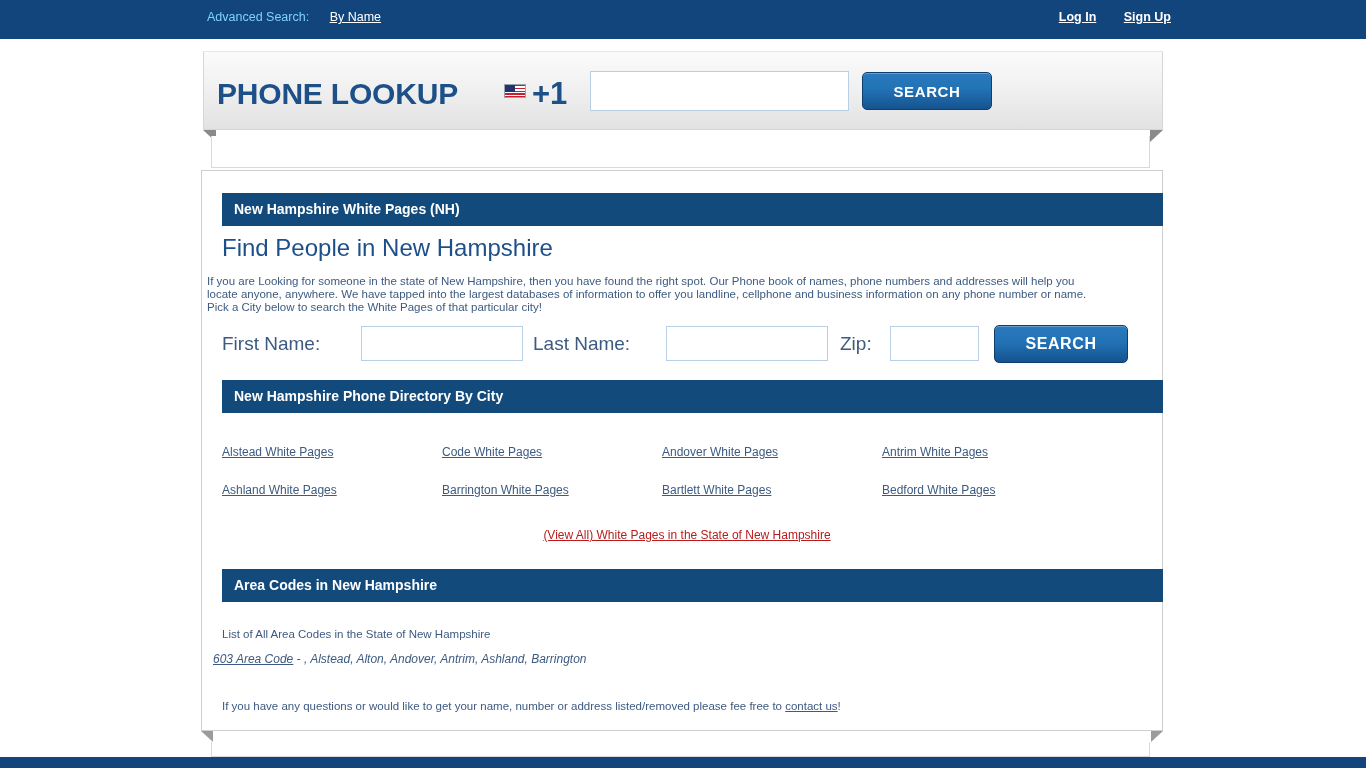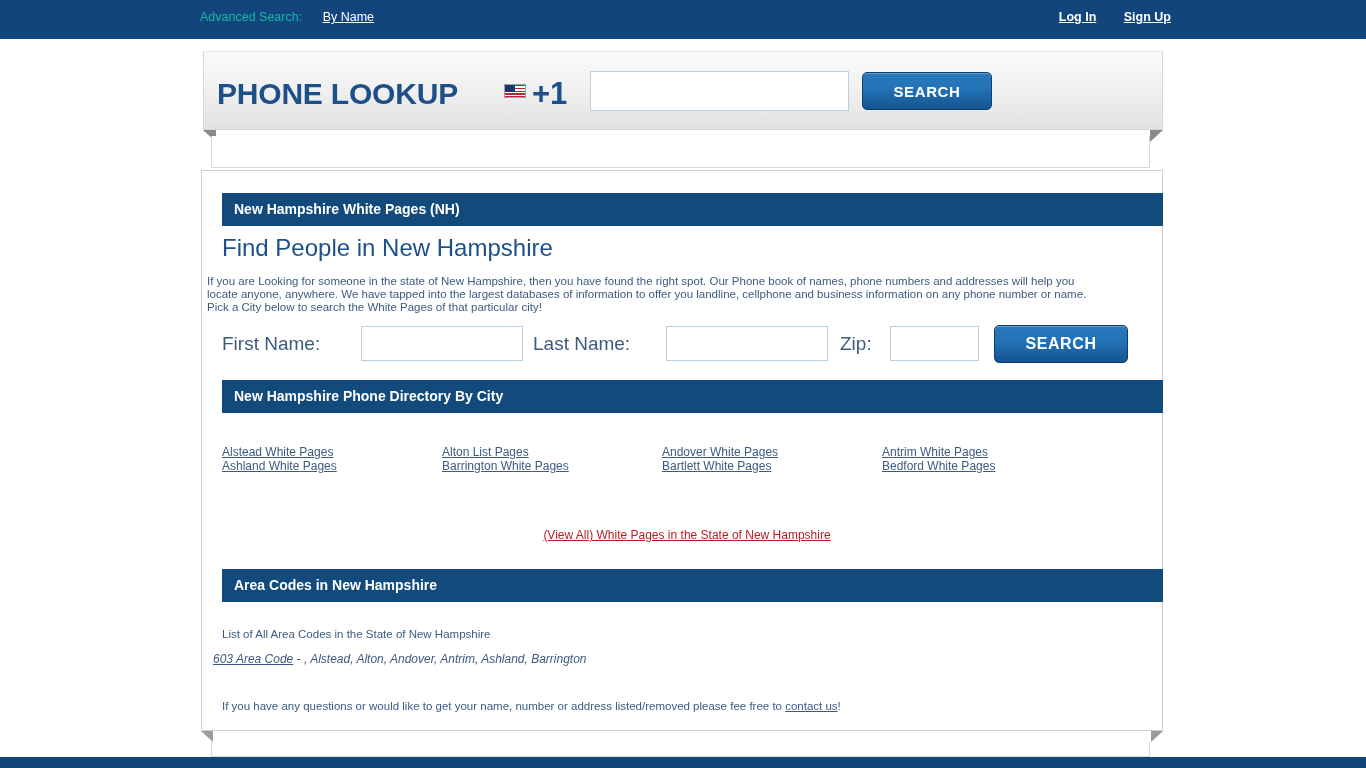--- a/index.html
+++ b/index.html
@@ -24,21 +24,21 @@
     color: #ffffff;
   }
   .topbar-left {
     position: absolute;
     left: 200px;
     top: 10px;
     font-size: 12.5px;
     color: #ffffff;
     white-space: nowrap;
   }
-  .topbar-left .label { color: #14b8a6; }
+  .topbar-left .label { color: #7dd3fc; margin-left: 7px; }
   .topbar-left a {
     color: #ffffff;
     text-decoration: underline;
     margin-left: 17px;
   }
   .topbar-right {
     position: absolute;
     right: 195px;
     top: 10px;
     font-size: 12.5px;
@@ -287,20 +287,21 @@
   }
 
   
   .city-grid {
     position: absolute;
     left: 222px;
     top: 445px;
     width: 930px;
     display: grid;
     grid-template-columns: 220px 220px 220px 220px;
+    row-gap: 24px;
   }
   .city-grid a {
     font-size: 12px;
     color: #3d5a80;
     text-decoration: underline;
     white-space: nowrap;
   }
   .viewall {
     position: absolute;
     left: 222px;
@@ -422,21 +423,21 @@
   <span class="field-label" id="lbl-zip">Zip:</span>
   <input class="text-field" id="in-zip" type="text" value="" style="">
 
   <button class="btn-search btn-form-search">SEARCH</button>
 </div>
 
 <div class="section-bar" id="bar-city">New Hampshire Phone Directory By City</div>
 
 <div class="city-grid">
   <a href="#">Alstead White Pages</a>
-  <a href="#">Alton List Pages</a>
+  <a href="#">Code White Pages</a>
   <a href="#">Andover White Pages</a>
   <a href="#">Antrim White Pages</a>
   <a href="#">Ashland White Pages</a>
   <a href="#">Barrington White Pages</a>
   <a href="#">Bartlett White Pages</a>
   <a href="#">Bedford White Pages</a>
 </div>
 
 <div class="viewall">
   <a href="#">(View All) White Pages in the State of New Hampshire</a>

